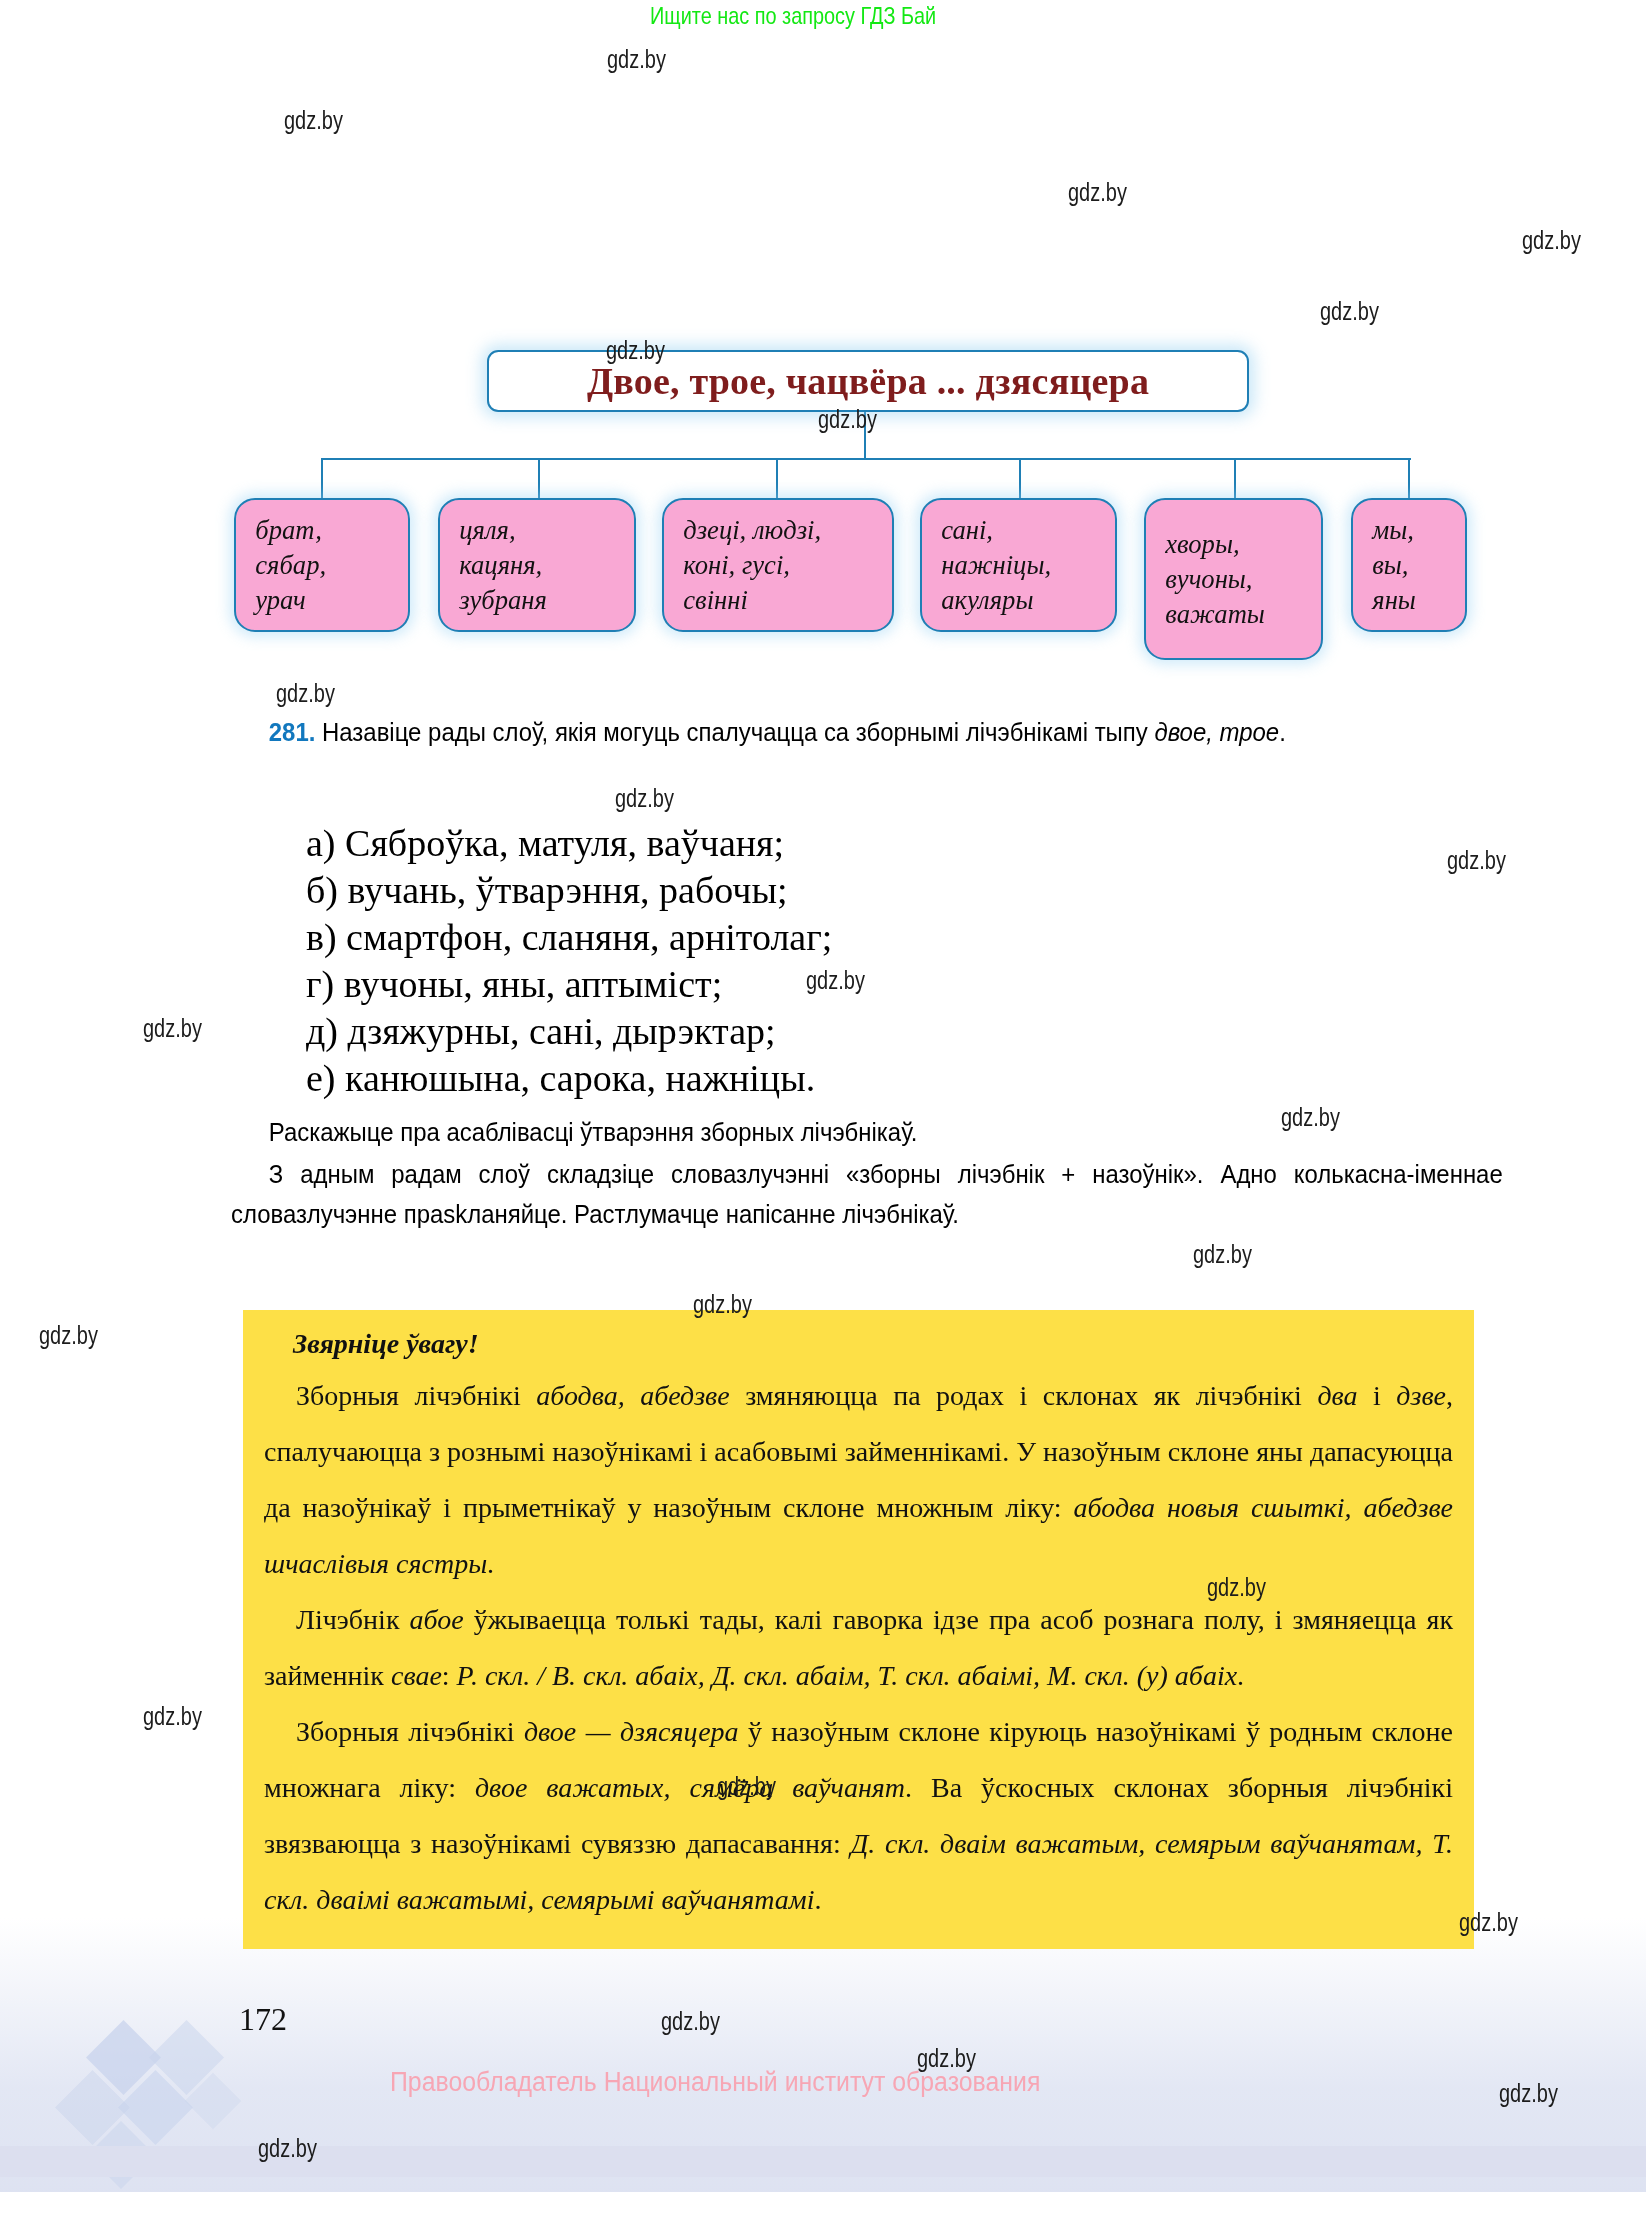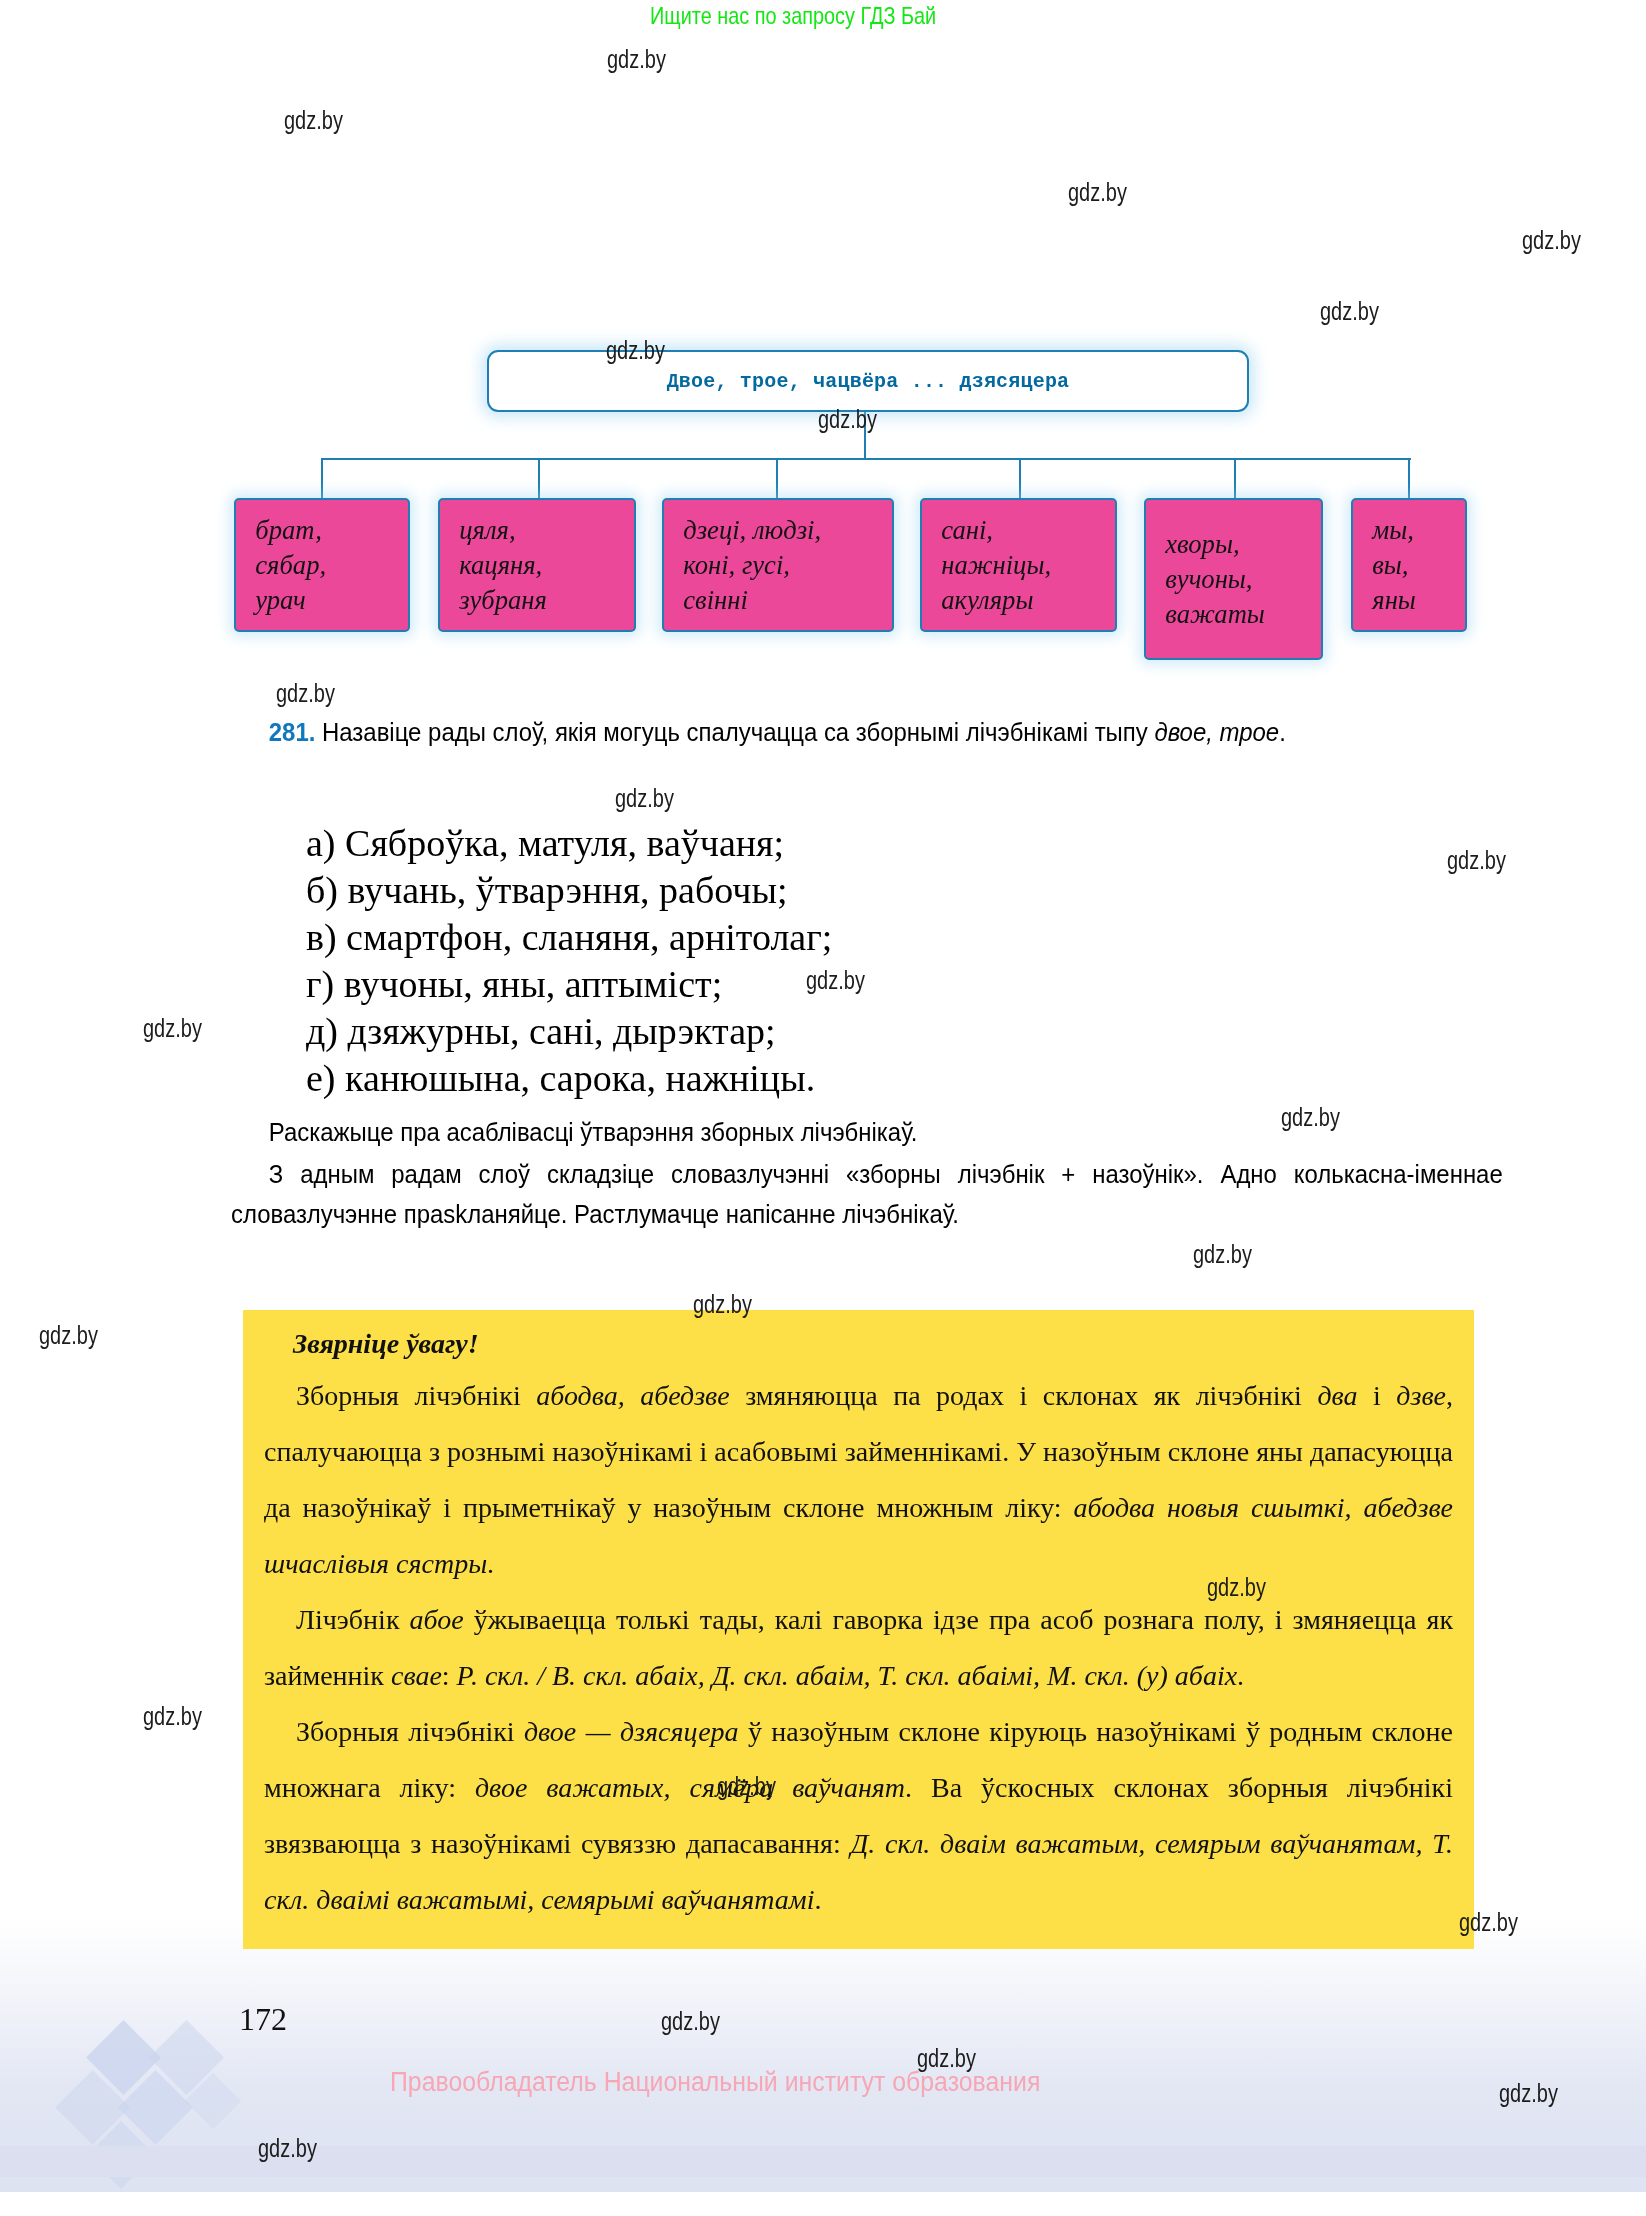--- a/index.html
+++ b/index.html
@@ -86,36 +86,36 @@
     border: 2.4px solid #1f7fb5;
     border-radius: 11.3px;
     background: #fff;
     box-shadow: 0 0 14.5px 5.6px rgba(140,205,240,0.45);
     display: flex;
     align-items: center;
     justify-content: center;
     z-index: 10;
   }
   .root-box span {
-    font-family: Liberation Mono, monospace;
+    font-family: Liberation Serif, serif;
     font-weight: bold;
-    font-size: 20px;
-    color: #0369a1;
+    font-size: 38px;
+    color: #7f1d1d;
     letter-spacing: 0.2px;
   }
 
   .conn { position: absolute; background: #1f7fb5; z-index: 5; }
   .conn-v { width: 2.4px; }
   .conn-h { height: 2.4px; }
 
   .leaf {
     position: absolute;
     border: 2.4px solid #1f7fb5;
-    border-radius: 5px;
-    background: #ec4899;
+    border-radius: 21px;
+    background: #f9a8d4;
     box-shadow: 0 0 13px 4.8px rgba(150,210,242,0.42);
     box-sizing: border-box;
     display: flex;
     align-items: center;
     padding-left: 19.3px;
     z-index: 10;
   }
   .leaf span {
     font-family: "Liberation Serif", serif;
     font-style: italic;

